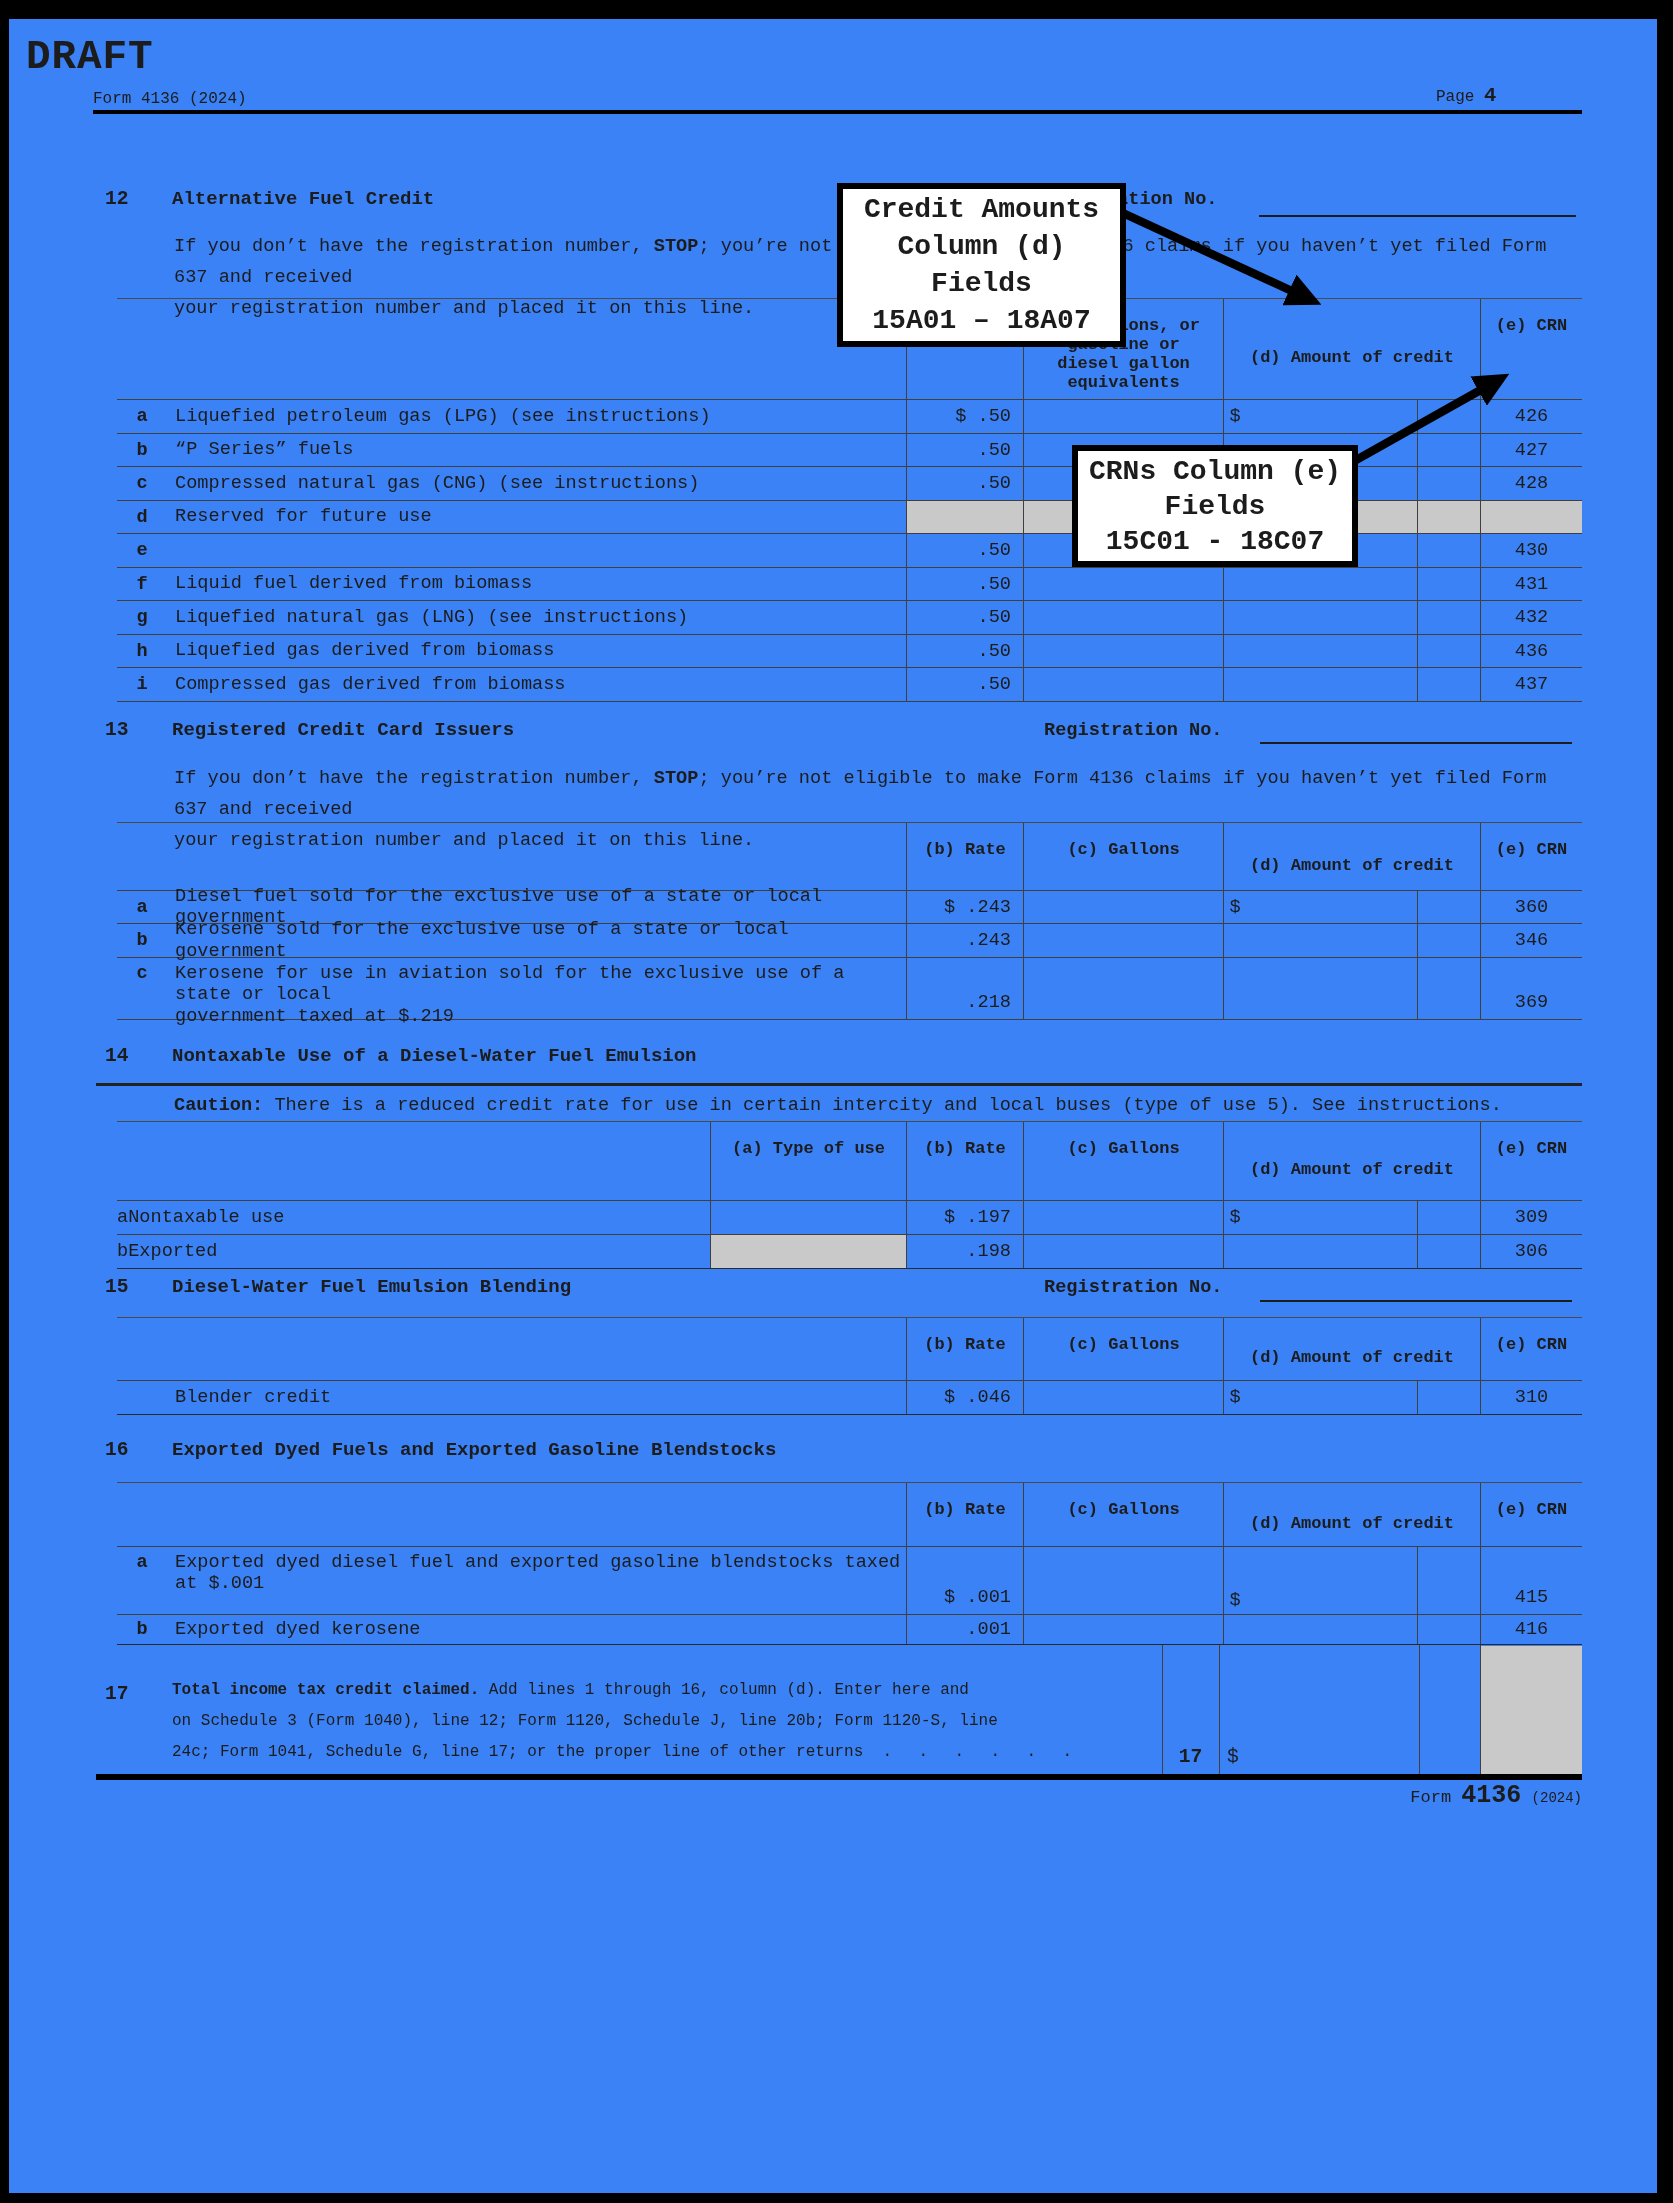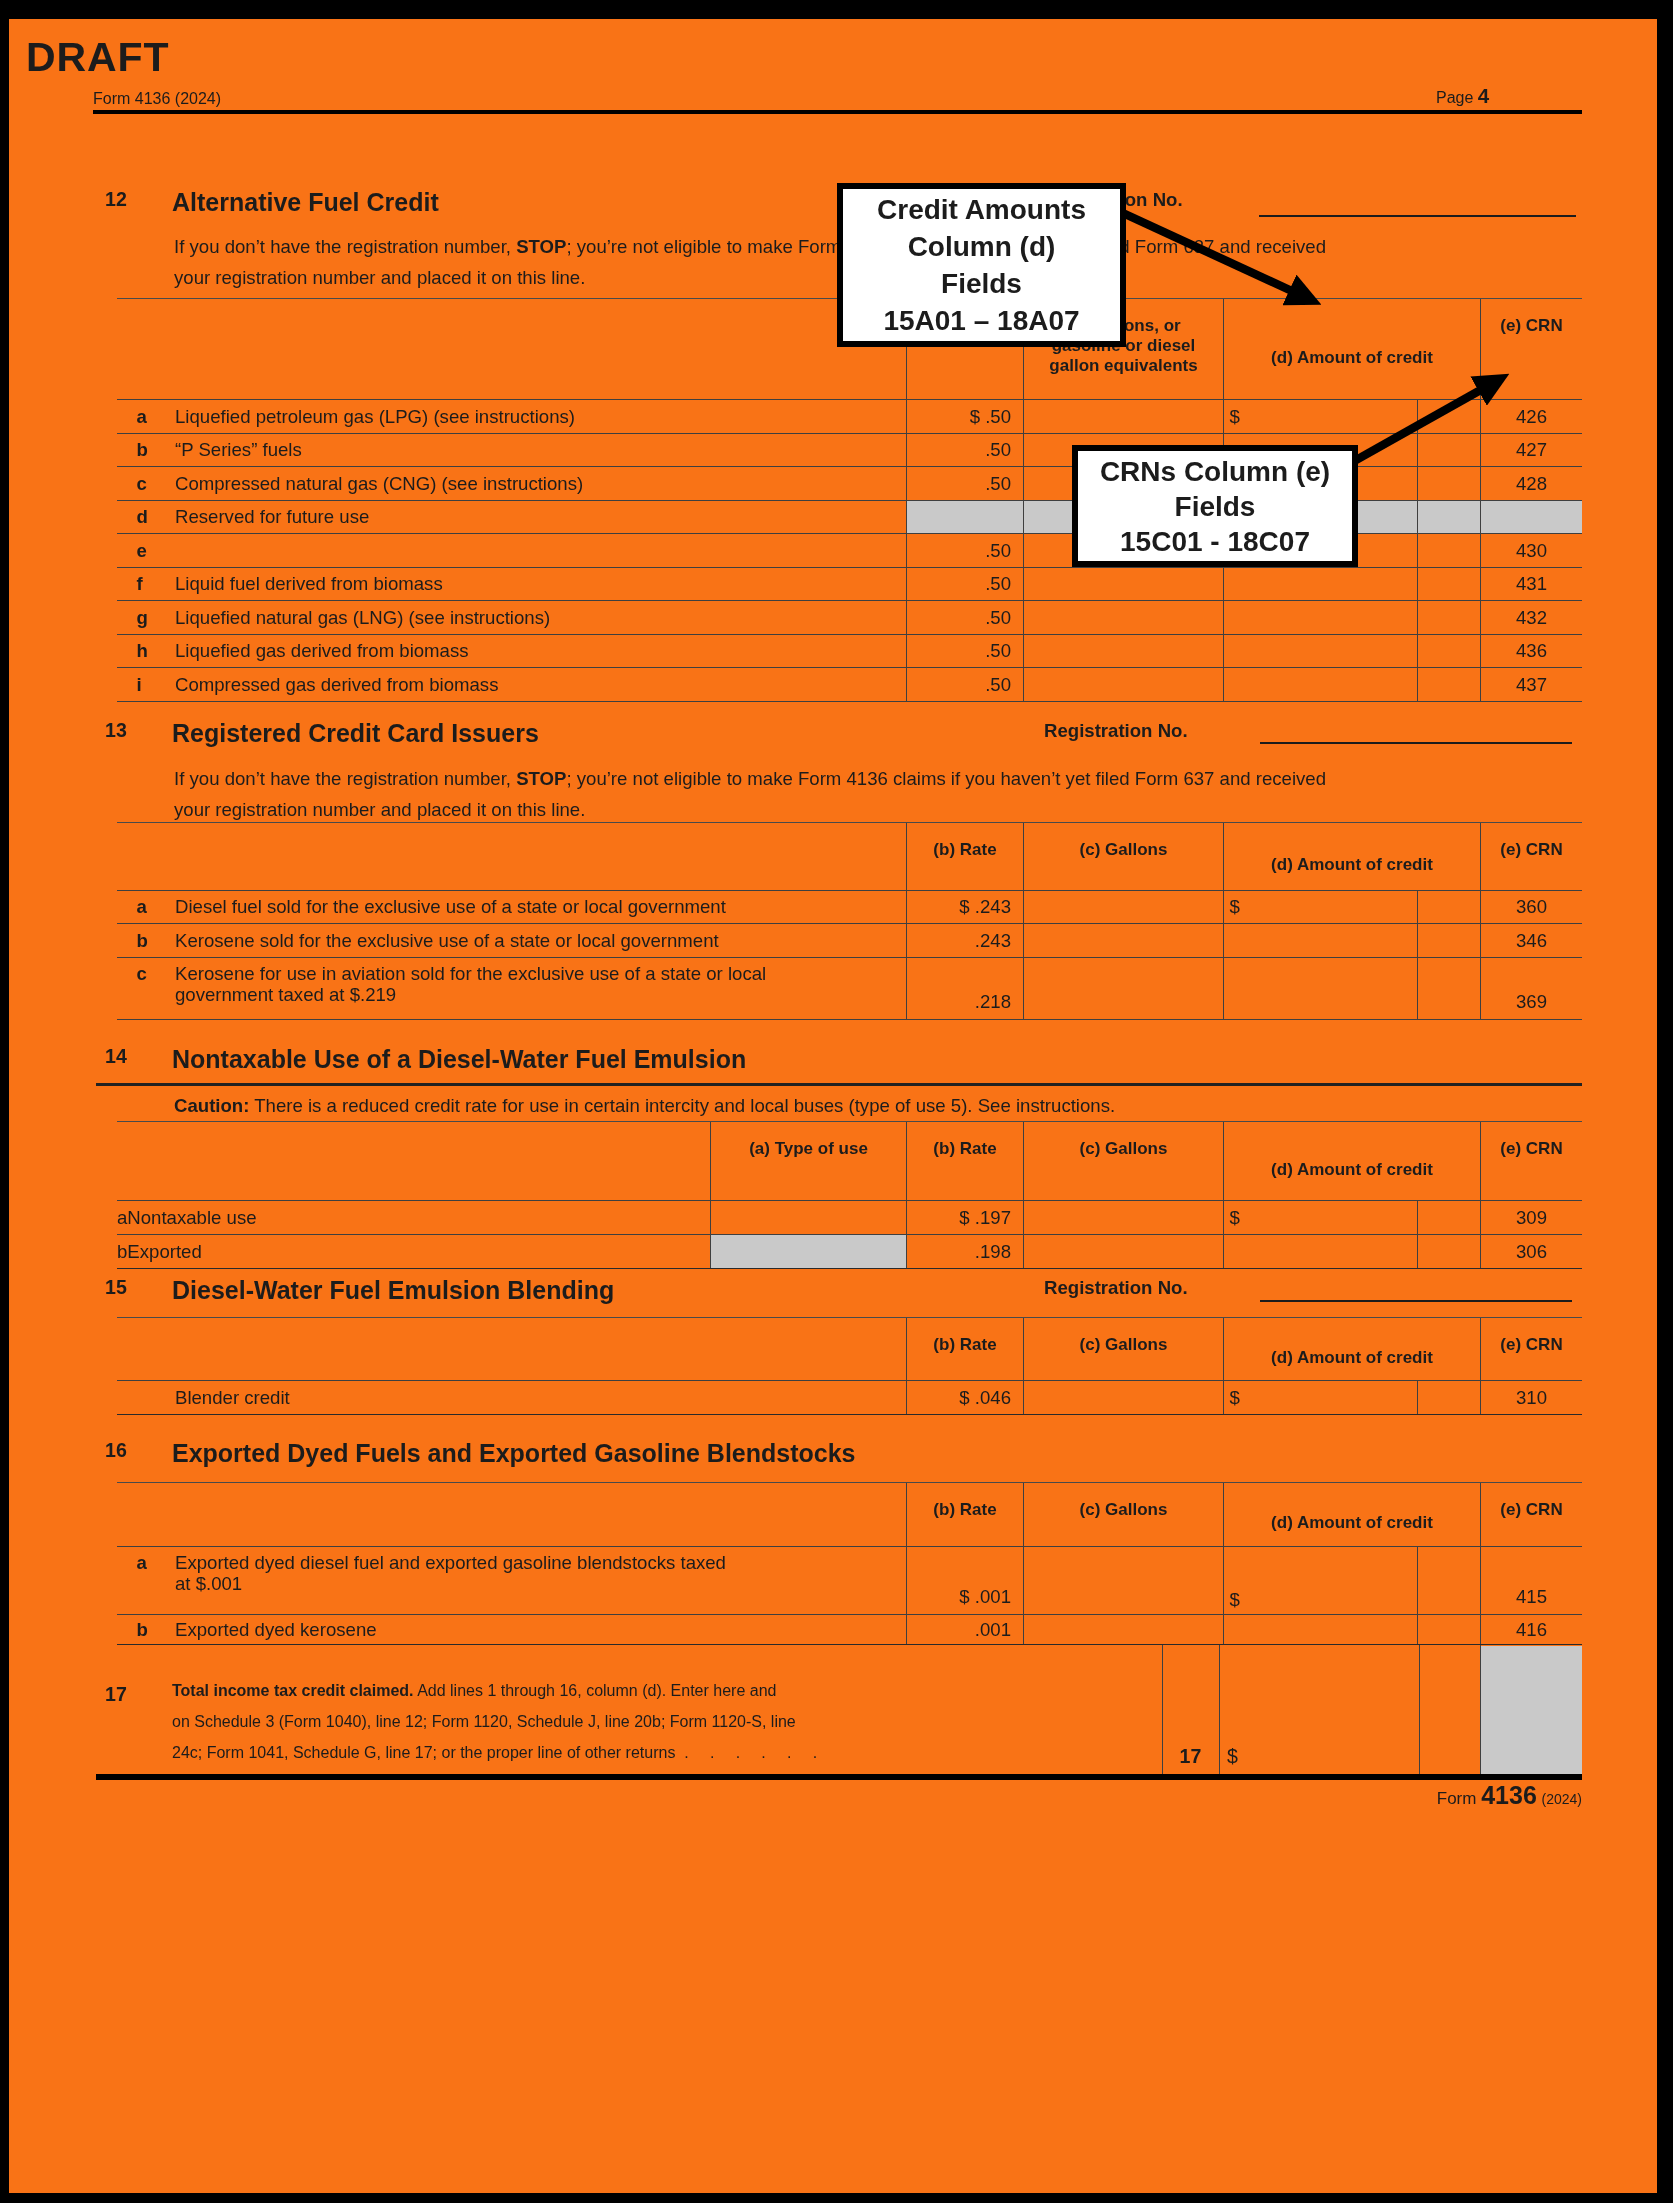--- a/index.html
+++ b/index.html
@@ -1,37 +1,37 @@
 <!DOCTYPE html>
 <html style="font-size:15px"><head>
 <meta charset="utf-8">
 <style>
   html,body{margin:0;padding:0;background:#ffffff;}
   .page{
-    position:relative;width:1673px;height:2204px;background:#f97316;
-    font-family:Liberation Sans, sans-serif;color:#1c1c1c;overflow:hidden;
+    position:relative;width:1673px;height:2204px;background:#3b82f6;
+    font-family:Liberation Mono, monospace;color:#1c1c1c;overflow:hidden;
   }
   
   .frame{position:absolute;background:#000;}
   .frame.top{left:0;top:0;width:1673px;height:18.6px;}
   .frame.left{left:0;top:0;width:9.3px;height:2204px;}
   .frame.right{left:1657px;top:0;width:17px;height:2204px;}
   .frame.bottom{left:0;top:2193px;width:1673px;height:11.2px;}
 
   .abs{position:absolute;}
   .b{font-weight:bold;}
   .fs20{font-size:18.6px;}
   .draft{left:26px;top:34px;font-size:41px;font-weight:bold;letter-spacing:0.9px;}
   .form-id{left:93px;top:90px;font-size:16px;}
   .page-no{left:1436px;top:84px;width:146px;font-size:16px;}
   .page-no .num{font-weight:bold;font-size:20.5px;}
   .rule-header{left:93px;top:110px;width:1489px;height:3.7px;background:#000;}
 
   .sec-num{font-size:19.6px;font-weight:bold;}
-  .sec-title{font-size:25px;font-weight:bold;}
+  .sec-title{font-size:19px;font-weight:bold;}
   .reg-label{font-size:18.6px;font-weight:bold;}
   .reg-line{height:1.9px;background:#1c1c1c;}
   .intro{font-size:18.6px;line-height:31px;}
 
   .divider{background:#222;}
 
   
   .tbl{position:absolute;left:117px;width:1465px;font-size:18.6px;}
   .trow{display:flex;border-bottom:0.9px solid #3f3f3f;box-sizing:border-box;align-items:center;position:relative;}
   .trow.thick-bottom{border-bottom:1.9px solid #2a2a2a;}

